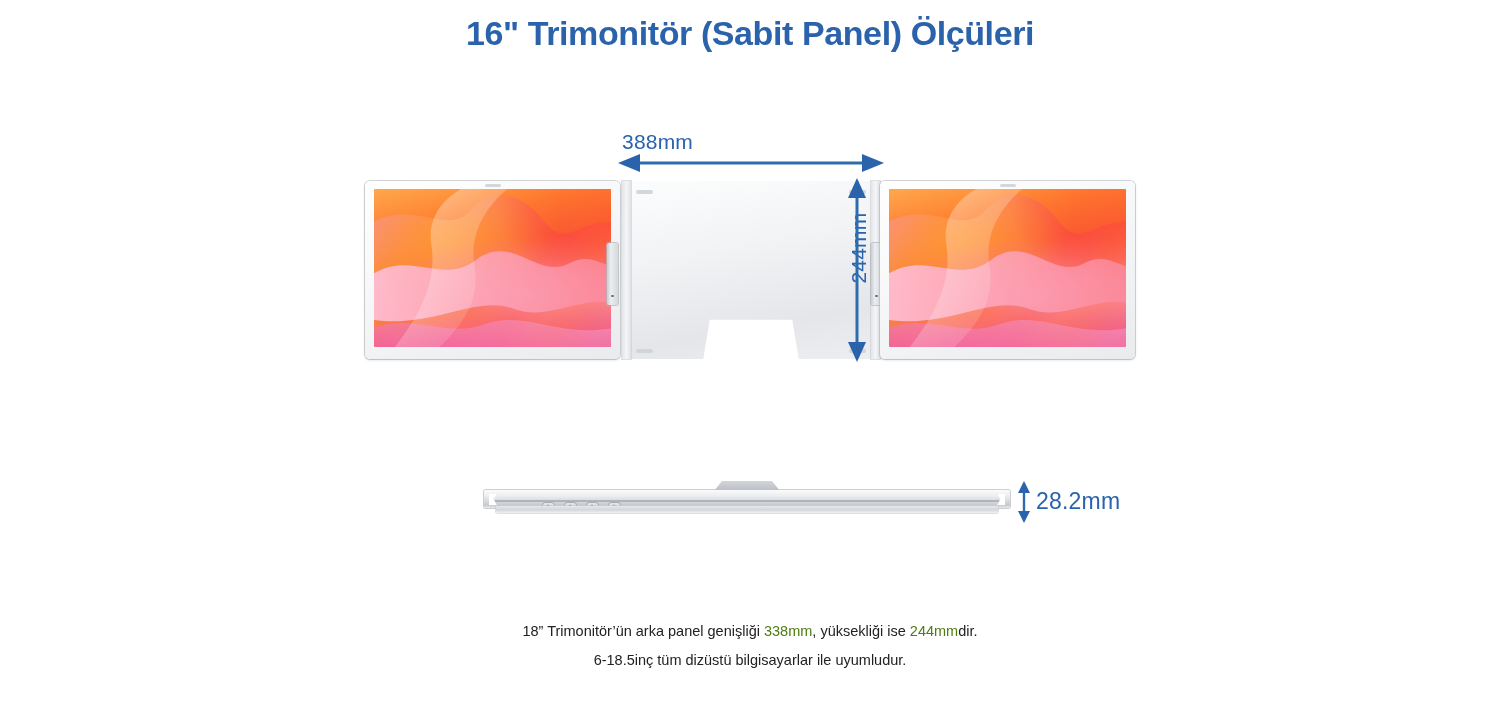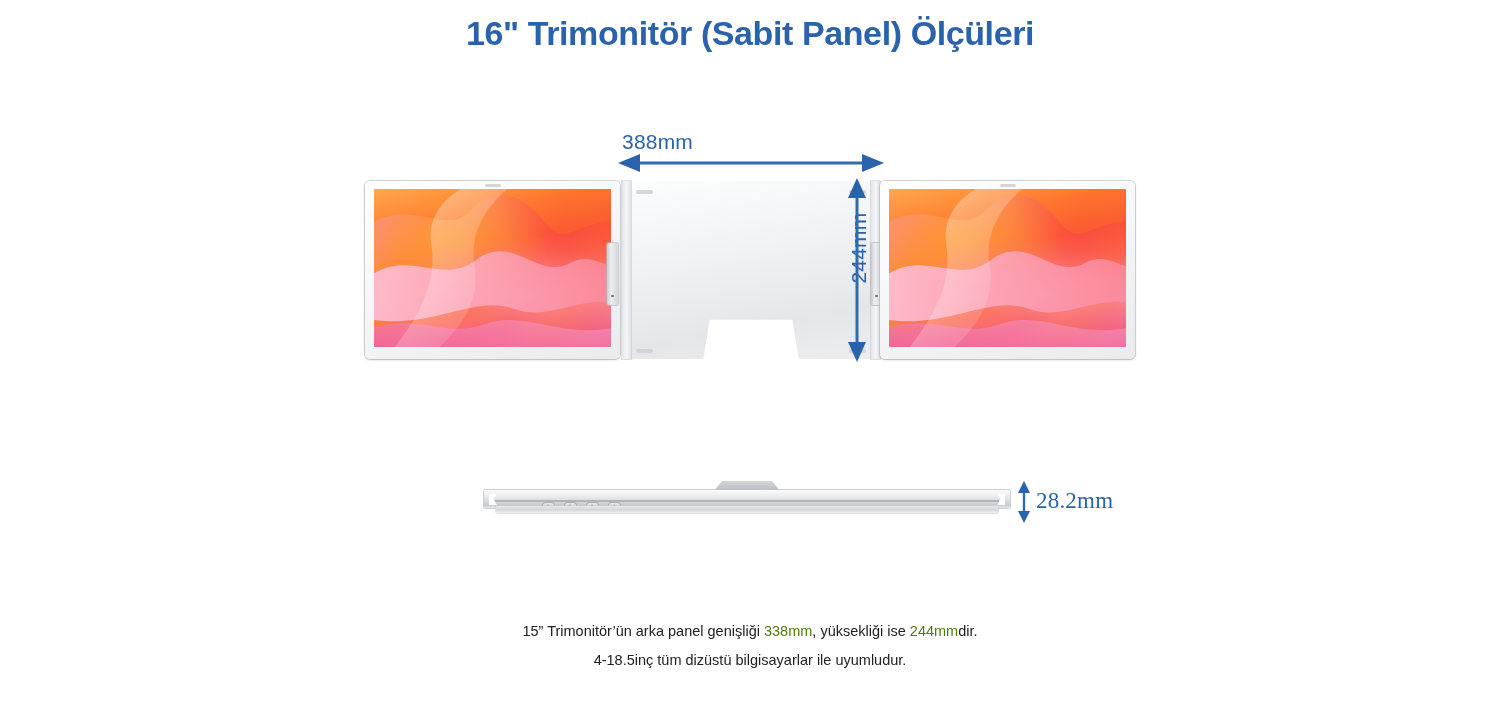--- a/index.html
+++ b/index.html
@@ -190,21 +190,20 @@
     top: 236px;
     width: 110px;
     text-align: center;
     transform: rotate(-90deg);
     transform-origin: center center;
   }
   #dim-depth-label {
     left: 1036px;
     top: 488px;
     font-size: 23px;
-    font-family: Liberation Serif, serif;
   }
 
   #dim-width-arrow {
     position: absolute;
     left: 618px;
     top: 152px;
     width: 266px;
     height: 22px;
   }
   #dim-height-arrow {
@@ -429,15 +428,15 @@
 
   <svg id="dim-depth-arrow" viewBox="0 0 16 42">
     <line x1="8" y1="8" x2="8" y2="34" stroke="#2e6cb0" stroke-width="2.4"></line>
     <polygon points="8,0 2,12 14,12" fill="#2a63ac"></polygon>
     <polygon points="8,42 2,30 14,30" fill="#2a63ac"></polygon>
   </svg>
   <div class="dim-label" id="dim-depth-label">28.2mm</div>
 </div>
 
 <div id="caption">
-  <span class="caption-line"><span>15” Trimonitör’ün arka panel genişliği </span><span class="hl">338mm</span><span>, yüksekliği ise </span><span class="hl">244mm</span><span>dir.</span></span>
-  <span class="caption-line">4-18.5inç tüm dizüstü bilgisayarlar ile uyumludur.</span>
+  <span class="caption-line"><span>18” Trimonitör’ün arka panel genişliği </span><span class="hl">338mm</span><span>, yüksekliği ise </span><span class="hl">244mm</span><span>dir.</span></span>
+  <span class="caption-line">6-18.5inç tüm dizüstü bilgisayarlar ile uyumludur.</span>
 </div>
 
 </body></html>

